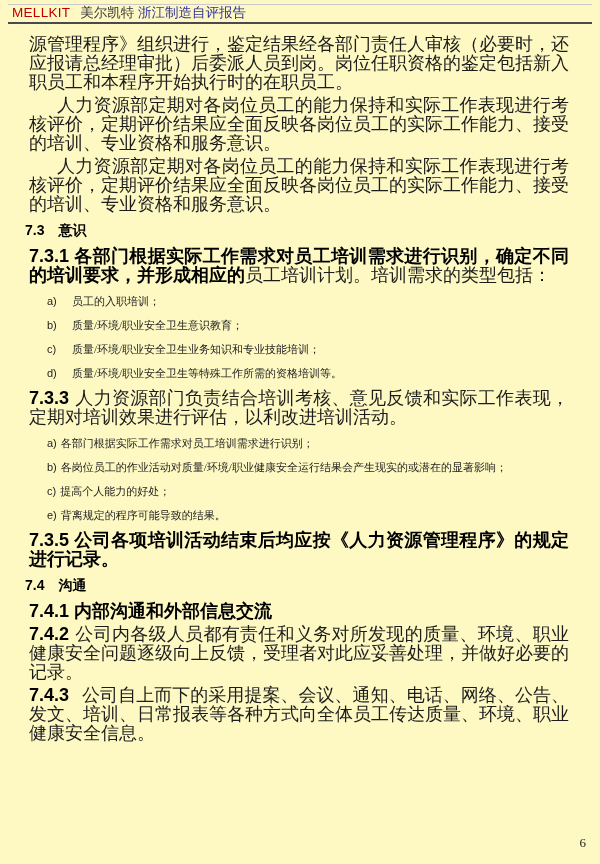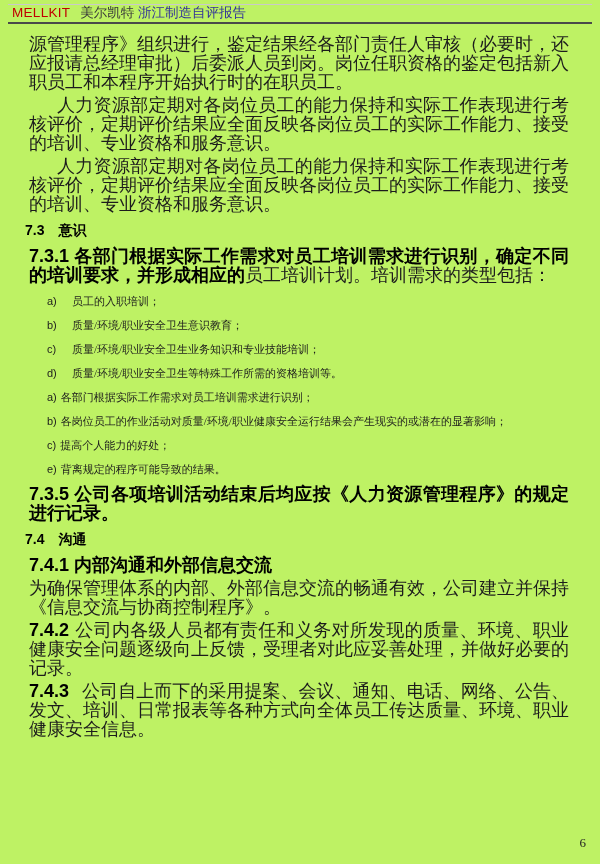--- a/index.html
+++ b/index.html
@@ -1,21 +1,21 @@
 <!DOCTYPE html>
 <html lang="zh"><head>
 <meta charset="utf-8">
 <style>
   html,body{margin:0;padding:0;}
   body{
     width:600px;height:864px;background:#ffffff;
     font-family:"Liberation Serif","DejaVu Serif",serif;
     color:#1c1c1c;
   }
-  .page{position:relative;width:600px;height:864px;overflow:hidden;background:#bef264;}
+  .page{position:relative;width:600px;height:864px;overflow:hidden;background:#fef9c3;}
 
   
   .top-rule{position:absolute;left:8px;right:8px;top:4px;height:1px;background:#c9c9c9;}
   .hdr{
     position:absolute;left:8px;right:8px;top:5px;height:17px;
     border-bottom:2px solid #4a4a4a;
     font-family:"Liberation Sans","DejaVu Sans",sans-serif;
     font-size:13.5px;line-height:16px;padding-left:4px;white-space:nowrap;
   }
   .brand{color:#C00000;letter-spacing:.3px;}
@@ -67,34 +67,34 @@
     <h2 class="h"><b>7.3</b><b class="ht">意识</b></h2>
 
     <p class="para"><b>7.3.1 各部门根据实际工作需求对员工培训需求进行识别，确定不同的培训要求，并形成相应的</b><span>员工培训计划。培训需求的类型包括：</span></p>
 
     <div class="li li1"><span class="marker">a)</span><span>员工的入职培训；</span></div>
     <div class="li li1"><span class="marker">b)</span><span>质量/环境/职业安全卫生意识教育；</span></div>
     <div class="li li1"><span class="marker">c)</span><span>质量/环境/职业安全卫生业务知识和专业技能培训；</span></div>
     <div class="li li1"><span class="marker">d)</span><span>质量/环境/职业安全卫生等特殊工作所需的资格培训等。</span></div>
 
 
+    <p class="para"><b class="num">7.3.3</b><span>人力资源部门负责结合培训考核、意见反馈和实际工作表现，定期对培训效果进行评估，以利改进培训活动。</span></p>
 
 
     <div class="li li2"><span class="marker">a)</span><span>各部门根据实际工作需求对员工培训需求进行识别；</span></div>
     <div class="li li2"><span class="marker">b)</span><span>各岗位员工的作业活动对质量/环境/职业健康安全运行结果会产生现实的或潜在的显著影响；</span></div>
     <div class="li li2"><span class="marker">c)</span><span>提高个人能力的好处；</span></div>
     <div class="li li2"><span class="marker">e)</span><span>背离规定的程序可能导致的结果。</span></div>
 
     <p class="para"><b>7.3.5 公司各项培训活动结束后均应按《人力资源管理程序》的规定进行记录。</b></p>
 
     <h2 class="h"><b>7.4</b><b class="ht">沟通</b></h2>
 
     <p class="para"><b>7.4.1 内部沟通和外部信息交流</b></p>
 
-    <p class="para"><span>为确保管理体系的内部、外部信息交流的畅通有效，公司建立并保持《信息交流与协商控制程序》。</span></p>
 
     <p class="para"><b class="num">7.4.2</b><span>公司内各级人员都有责任和义务对所发现的质量、环境、职业健康安全问题逐级向上反馈，受理者对此应妥善处理，并做好必要的记录。</span></p>
 
     <p class="para"><b class="num num-wide">7.4.3</b><span>公司自上而下的采用提案、会议、通知、电话、网络、公告、发文、培训、日常报表等各种方式向全体员工传达质量、环境、职业健康安全信息。</span></p>
 
   </main>
 
   <div class="pageno">6</div>
 
 </div>

